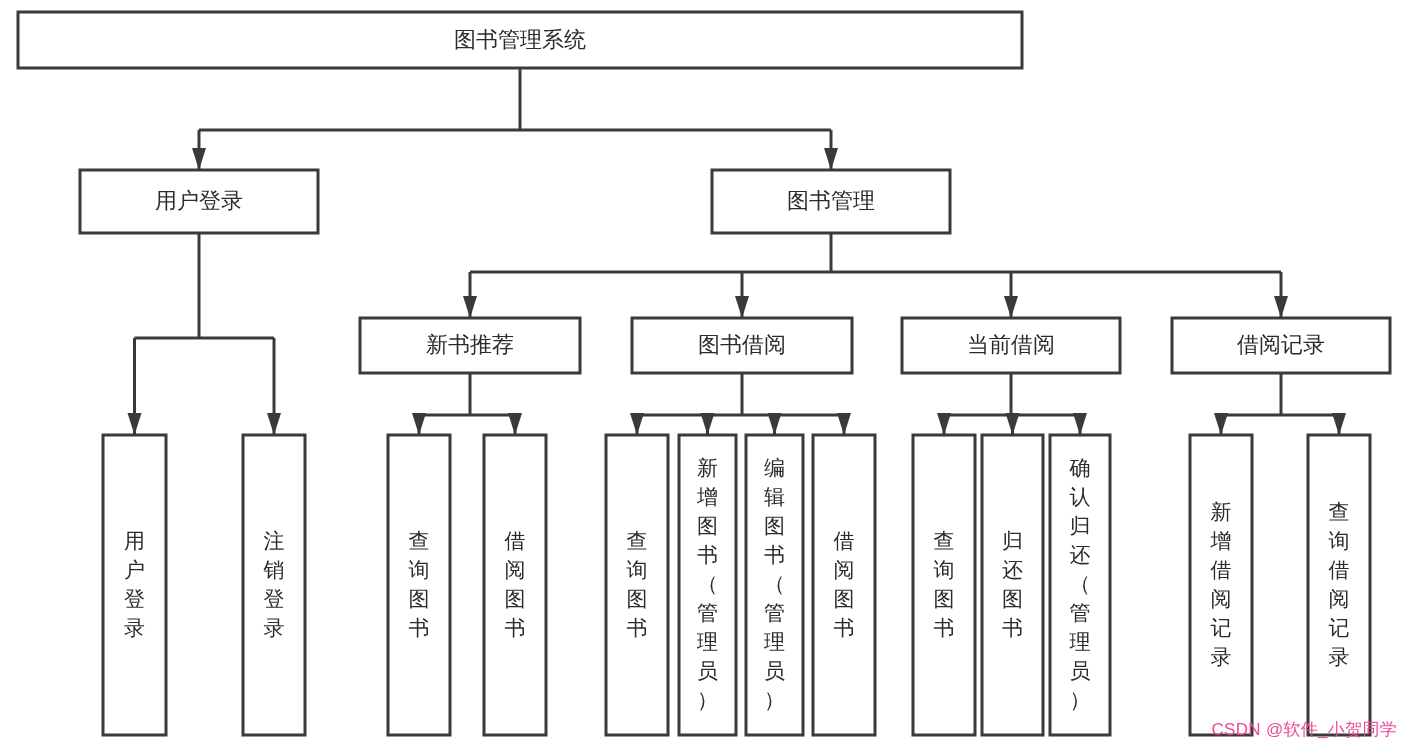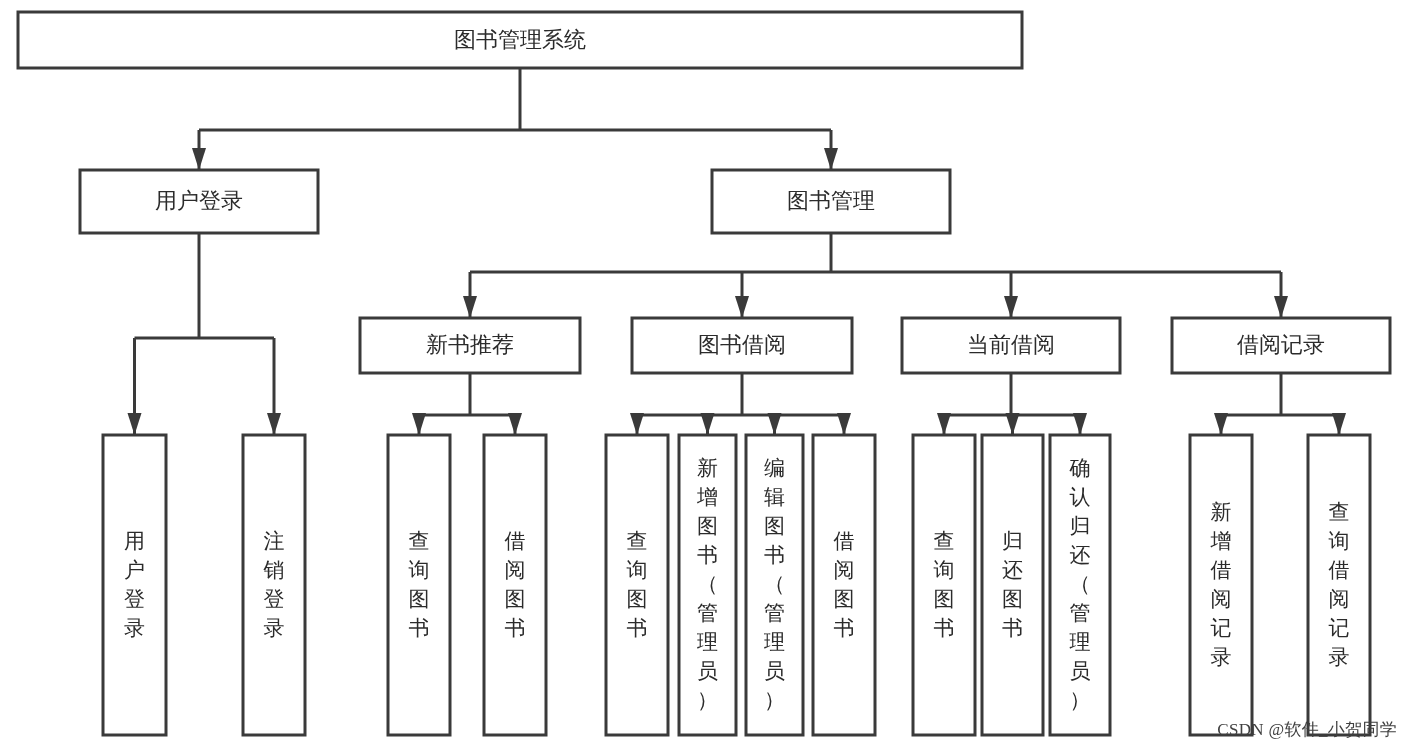--- a/index.html
+++ b/index.html
@@ -42,23 +42,23 @@
     fill: none;
   }
   .arrow-head {
     fill: #3a3a3a;
     stroke: none;
   }
   .watermark {
     position: absolute;
     right: 8px;
     bottom: 6px;
-    font-family: Liberation Serif, serif;
+    font-family: Liberation Sans, sans-serif;
     font-size: 17px;
-    color: #404040;
+    color: #ec4899;
     white-space: nowrap;
     letter-spacing: 0.3px;
     user-select: none;
   }
 </style>
 </head>
 <body>
 
 <svg id="chart-root" viewBox="0 0 1405 747">
   <g id="connector-layer">

